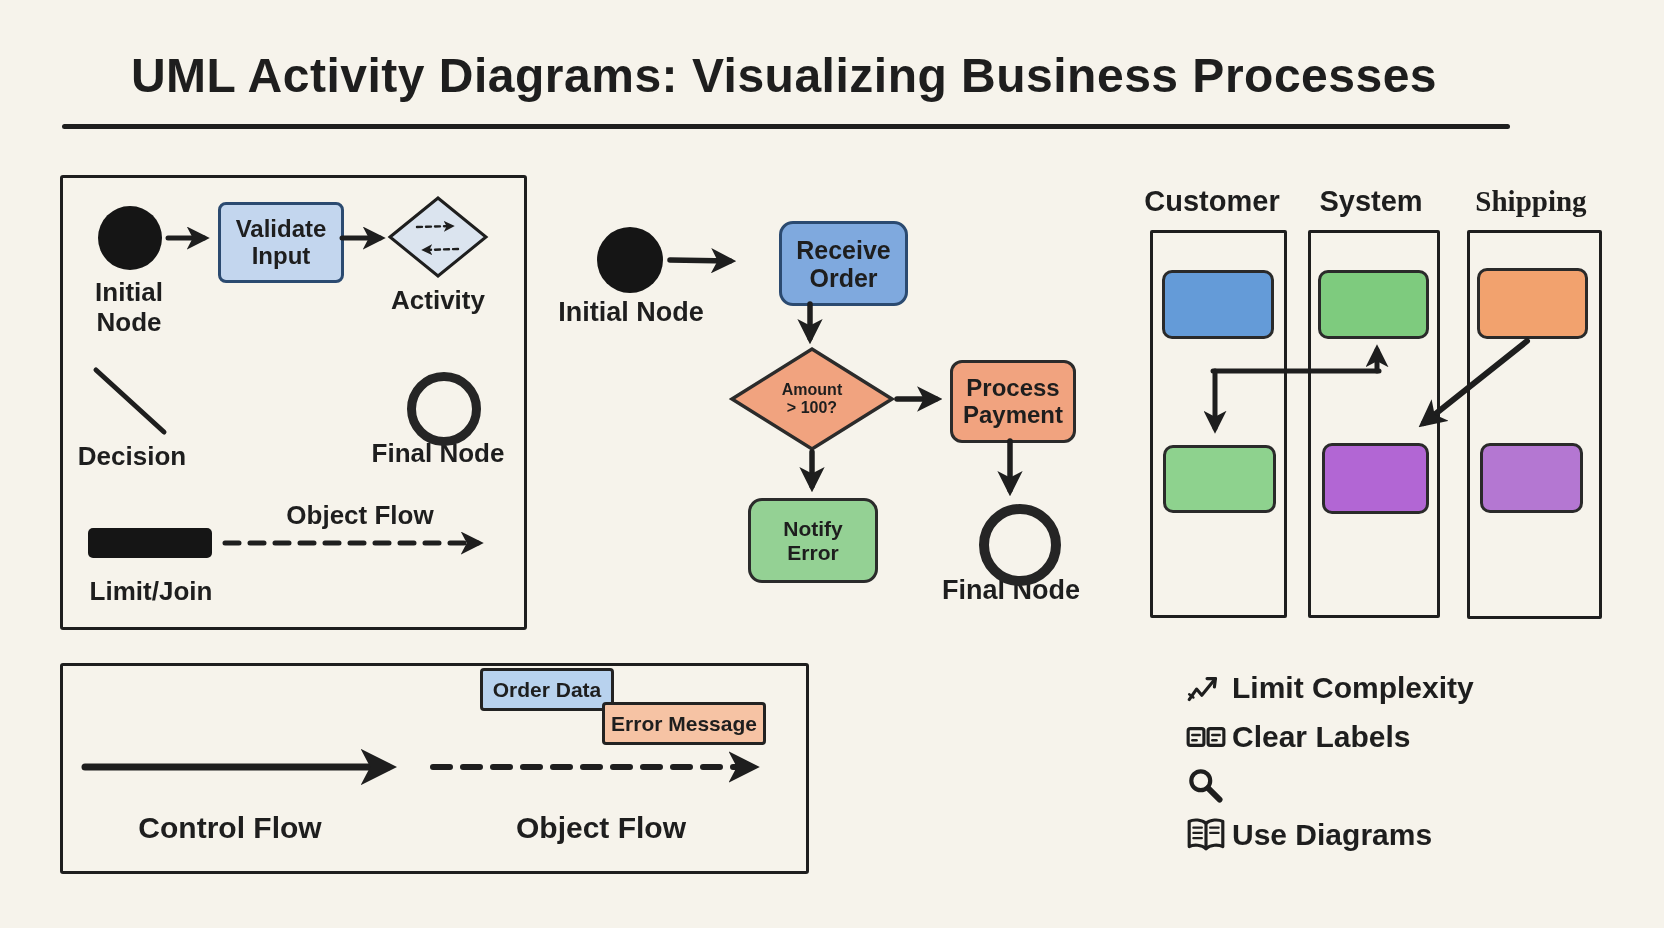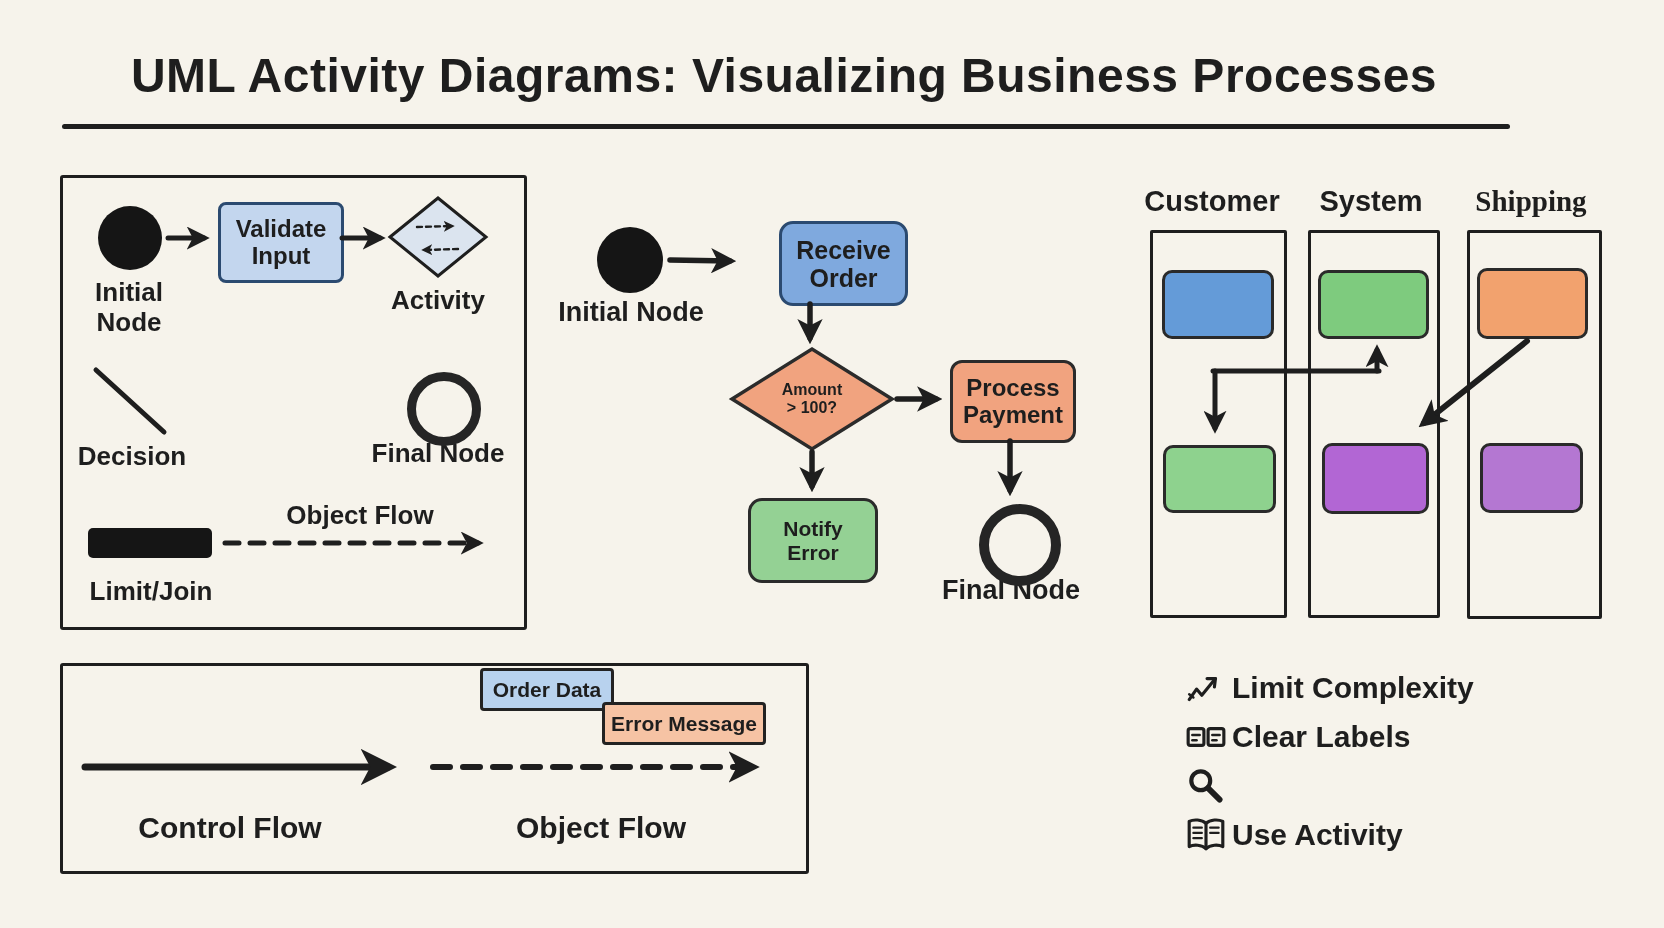--- a/index.html
+++ b/index.html
@@ -149,21 +149,21 @@
 <div class="abs tip-row" style="left:1185px;top:811px;">
   <svg class="tip-icon" viewBox="0 0 40 40">
     <path class="ink-s" style="stroke-width:3" d="M20,9 C16,5 8,5 4,7 L4,31 C8,29 16,29 20,33 C24,29 32,29 36,31 L36,7 C32,5 24,5 20,9 Z"></path>
     <line class="ink-s" style="stroke-width:3" x1="20" y1="9" x2="20" y2="33"></line>
     <line class="ink-s" style="stroke-width:2.2" x1="8" y1="13" x2="16" y2="13"></line>
     <line class="ink-s" style="stroke-width:2.2" x1="8" y1="18" x2="16" y2="18"></line>
     <line class="ink-s" style="stroke-width:2.2" x1="8" y1="23" x2="16" y2="23"></line>
     <line class="ink-s" style="stroke-width:2.2" x1="24" y1="13" x2="32" y2="13"></line>
     <line class="ink-s" style="stroke-width:2.2" x1="24" y1="18" x2="32" y2="18"></line>
   </svg>
-  <span class="txt">Use Activity</span>
+  <span class="txt">Use Diagrams</span>
 </div>
 
 <svg id="overlay" class="abs" width="1664" height="928" viewBox="0 0 1664 928">
   <defs>
     <marker id="ah" viewBox="0 0 10 10" refX="7.5" refY="5" markerWidth="4.6" markerHeight="4.6" orient="auto-start-reverse">
       <path class="mk" d="M0,0 L10,5 L0,10 L2.6,5 Z"></path>
     </marker>
     <marker id="ah-s" viewBox="0 0 10 10" refX="7.5" refY="5" markerWidth="5.2" markerHeight="5.2" orient="auto-start-reverse">
       <path class="mk" d="M0,0 L10,5 L0,10 L2.6,5 Z"></path>
     </marker>

